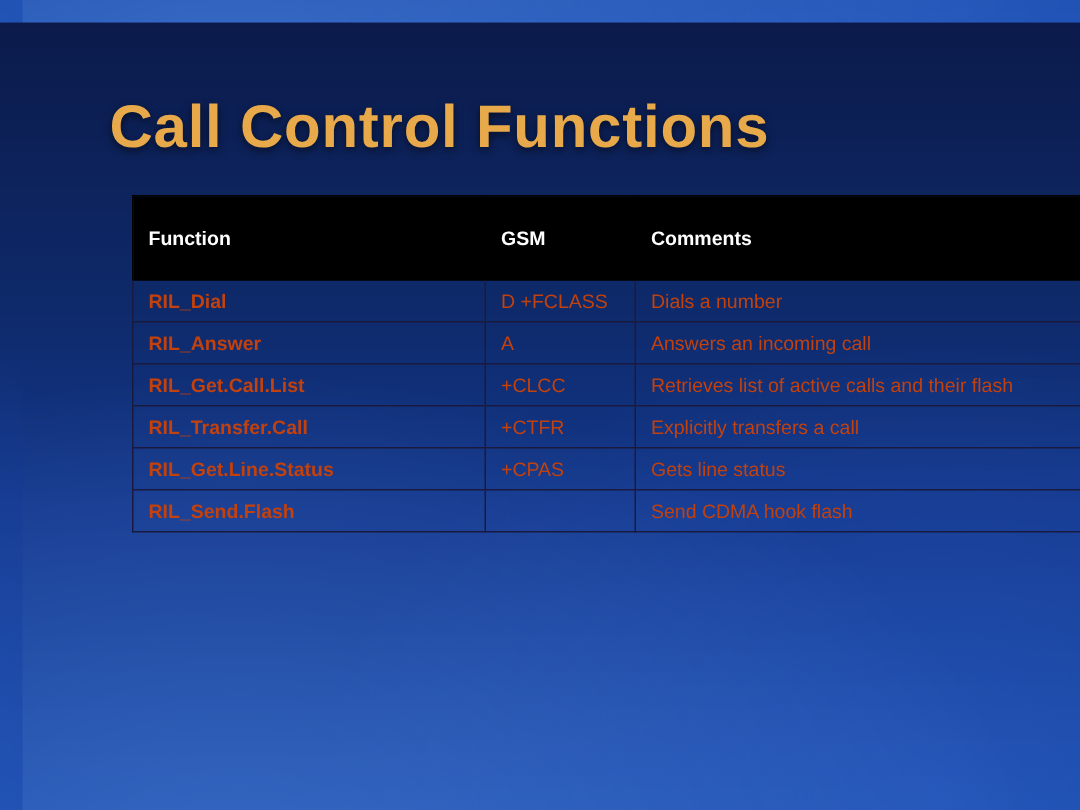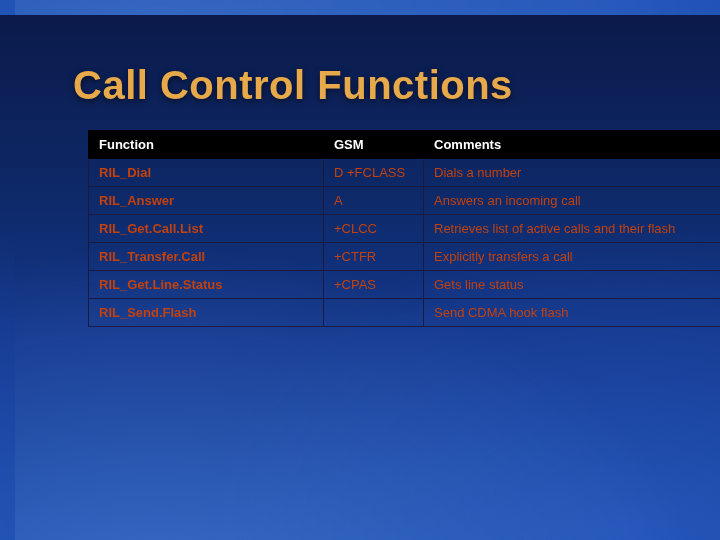--- a/index.html
+++ b/index.html
@@ -29,21 +29,21 @@
     width: 100%;
     border-collapse: collapse;
     background: transparent;
     font-size: 13px;
   }
   thead th {
     background: #000000;
     color: #ffffff;
     text-align: left;
     font-weight: 700;
-    padding: 6px 10px;
+    padding: 20px 10px;
     border: 1px solid #000;
   }
   tbody td {
     background: rgba(255,255,255,0.0);
     color: #c2410c;
     padding: 6px 10px;
     border: 1px solid #1a1a40;
     vertical-align: middle;
     height: 26px;
   }

